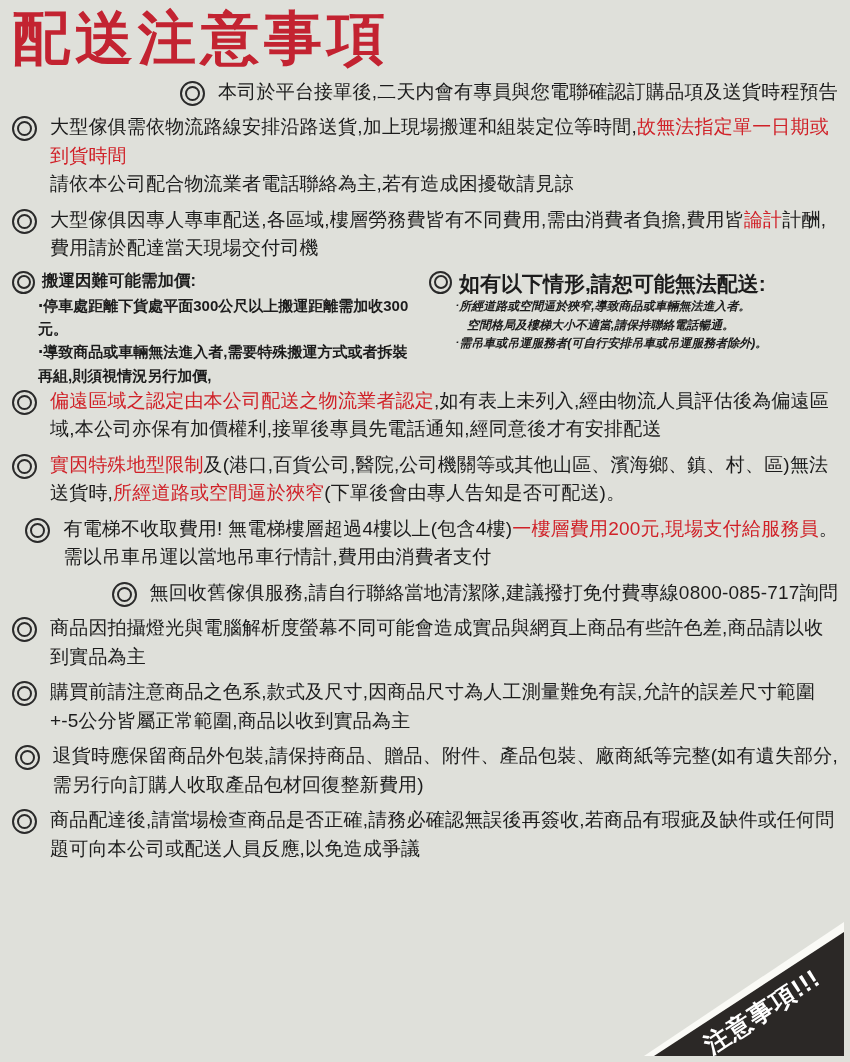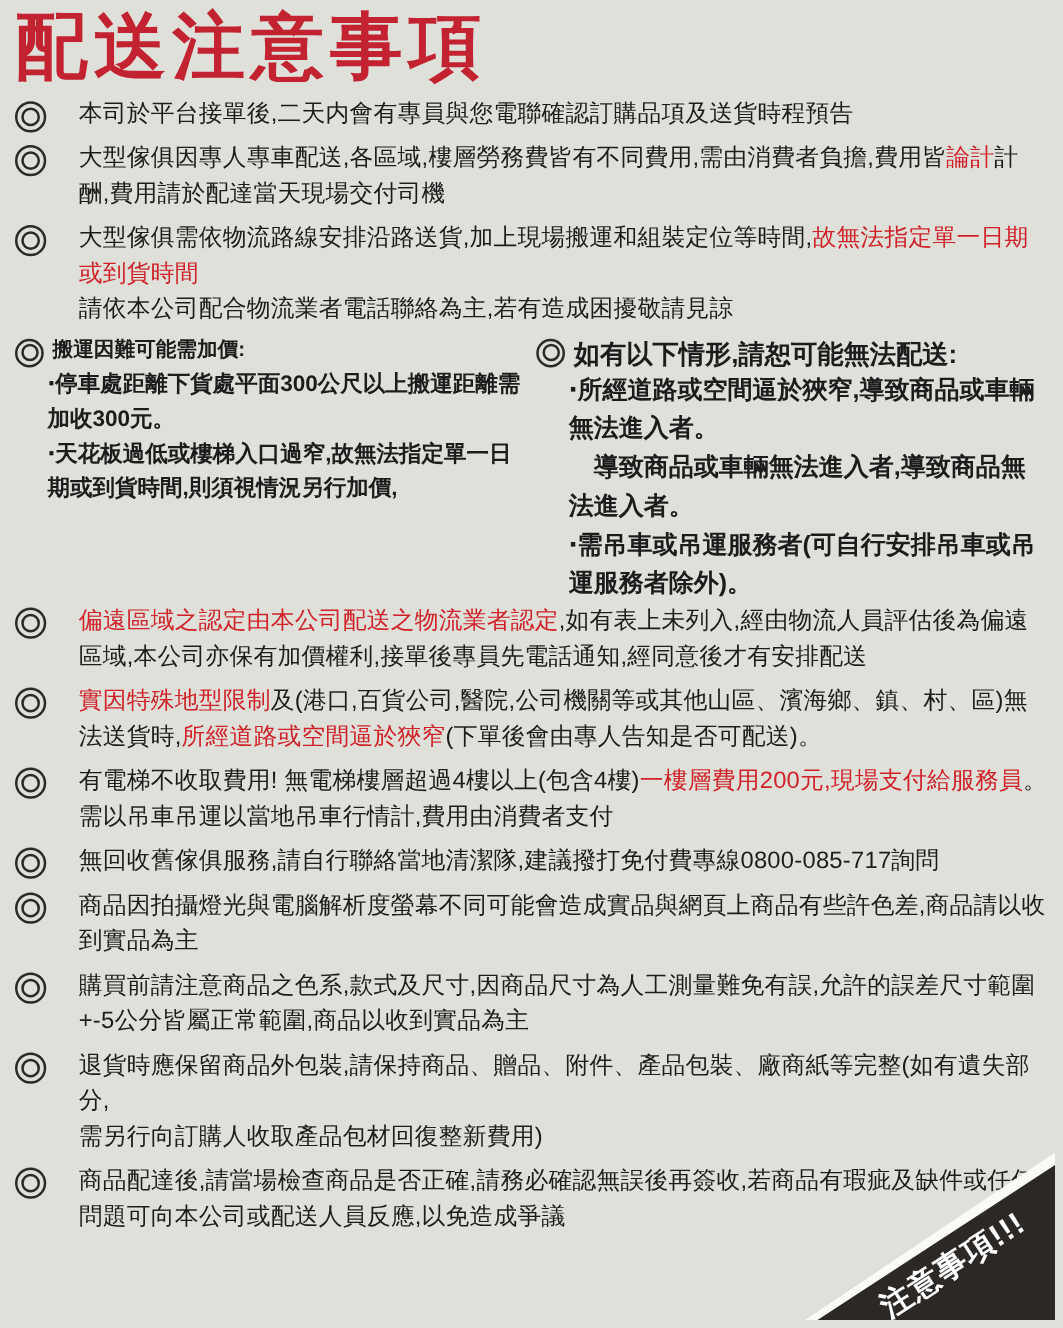--- a/index.html
+++ b/index.html
@@ -17,22 +17,23 @@
     font-weight:bold;
     letter-spacing:5px;
     line-height:1.1;
     margin:2px 0 8px 0;
   }
   .title-red{color:#c32331;}
   .title-blue{color:#1f339e;}
   .item{
     display:flex;
     align-items:flex-start;
-    gap:26px;
+    gap:13px;
     margin:0 0 7px 0;
+    justify-content:flex-end;
   }
   .bullet{
     flex:0 0 auto;
     width:21px;height:21px;
     border:2px solid #2a2a2a;
     border-radius:50%;
     display:flex;align-items:center;justify-content:center;
     margin-top:3px;
   }
   .bullet-inner{
@@ -47,23 +48,23 @@
     letter-spacing:0.2px;
   }
   .k{color:#1c1c1c;}
   .r{color:#d02128;}
   .cols{display:flex;width:100%;gap:8px;}
   .col{flex:1 1 50%;}
   .col-item{display:flex;gap:7px;align-items:flex-start;}
   .col .bullet{width:19px;height:19px;margin-top:1px;}
   .col .bullet-inner{width:10px;height:10px;}
   .col-head{font-size:16.5px;font-weight:bold;color:#1c1c1c;line-height:1.3;}
-  .col-sub{font-size:18px;color:#1c1c1c;line-height:1.55;font-weight:bold;}
+  .col-sub{font-size:15px;color:#1c1c1c;line-height:1.55;font-weight:bold;}
   .col-right .col-head{font-weight:bold;font-size:21px;}
-  .col-right .col-sub{font-size:20px;}
+  .col-right .col-sub{font-size:12px;font-style:italic;}
   
   .ribbon{position:absolute;right:0;bottom:0;width:206px;height:140px;}
   .ribbon .tri-white{
     position:absolute;right:6px;bottom:6px;width:200px;height:134px;
     background:#fafaf6;
     clip-path:polygon(100% 0,100% 100%,0 100%);
   }
   .ribbon .tri-dark{
     position:absolute;right:6px;bottom:6px;width:190px;height:124px;
     background:#2b2826;
@@ -90,51 +91,51 @@
       <div class="item">
         <span class="bullet">
           <span class="bullet-inner"></span>
         </span>
         <div class="txt"><span class="k">本司於平台接單後,二天内會有專員與您電聯確認訂購品項及送貨時程預告</span></div>
       </div>
       <div class="item">
         <span class="bullet">
           <span class="bullet-inner"></span>
         </span>
-        <div class="txt"><span class="k">大型傢俱因專人專車配送,各區域,樓層勞務費皆有不同費用,需由消費者負擔,費用皆</span><span class="r">論計</span><span class="k">計酬,費用請於配達當天現場交付司機</span></div>
+        <div class="txt"><span class="k">大型傢俱需依物流路線安排沿路送貨,加上現場搬運和組裝定位等時間,</span><span class="r">故無法指定單一日期或到貨時間</span><br><span class="k">請依本公司配合物流業者電話聯絡為主,若有造成困擾敬請見諒</span></div>
       </div>
       <div class="item">
         <span class="bullet">
           <span class="bullet-inner"></span>
         </span>
-        <div class="txt"><span class="k">大型傢俱需依物流路線安排沿路送貨,加上現場搬運和組裝定位等時間,</span><span class="r">故無法指定單一日期或到貨時間</span><br><span class="k">請依本公司配合物流業者電話聯絡為主,若有造成困擾敬請見諒</span></div>
+        <div class="txt"><span class="k">大型傢俱因專人專車配送,各區域,樓層勞務費皆有不同費用,需由消費者負擔,費用皆</span><span class="r">論計</span><span class="k">計酬,費用請於配達當天現場交付司機</span></div>
       </div>
       <div class="cols">
         <div class="col">
           <div class="col-item">
             <span class="bullet">
               <span class="bullet-inner"></span>
             </span>
             <div class="col-head">搬運因難可能需加價:</div>
           </div>
           <div style="padding-left: 26px;">
             <div class="col-sub">‧停車處距離下貨處平面300公尺以上搬運距離需加收300元。</div>
-            <div class="col-sub">‧天花板過低或樓梯入口過窄,故無法指定單一日期或到貨時間,則須視情況另行加價,</div>
+            <div class="col-sub">‧導致商品或車輛無法進入者,需要特殊搬運方式或者拆裝再組,則須視情況另行加價,</div>
           </div>
         </div>
         <div class="col col-right">
           <div class="col-item">
             <span class="bullet">
               <span class="bullet-inner"></span>
             </span>
             <div class="col-head">如有以下情形,請恕可能無法配送:</div>
           </div>
           <div style="padding-left: 26px;">
             <div class="col-sub">‧所經道路或空間逼於狹窄,導致商品或車輛無法進入者。</div>
-            <div class="col-sub">　導致商品或車輛無法進入者,導致商品無法進入者。</div>
+            <div class="col-sub">　空間格局及樓梯大小不適當,請保持聯絡電話暢通。</div>
             <div class="col-sub">‧需吊車或吊運服務者(可自行安排吊車或吊運服務者除外)。</div>
           </div>
         </div>
       </div>
       <div class="item">
         <span class="bullet">
           <span class="bullet-inner"></span>
         </span>
         <div class="txt"><span class="r">偏遠區域之認定由本公司配送之物流業者認定</span><span class="k">,如有表上未列入,經由物流人員評估後為偏遠區域,本公司亦保有加價權利,接單後專員先電話通知,經同意後才有安排配送</span></div>
       </div>

